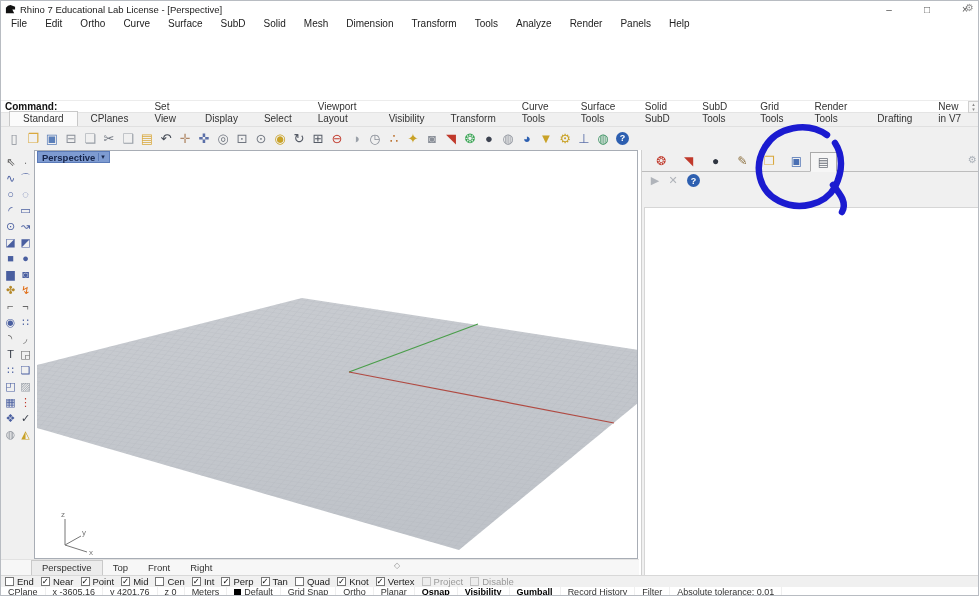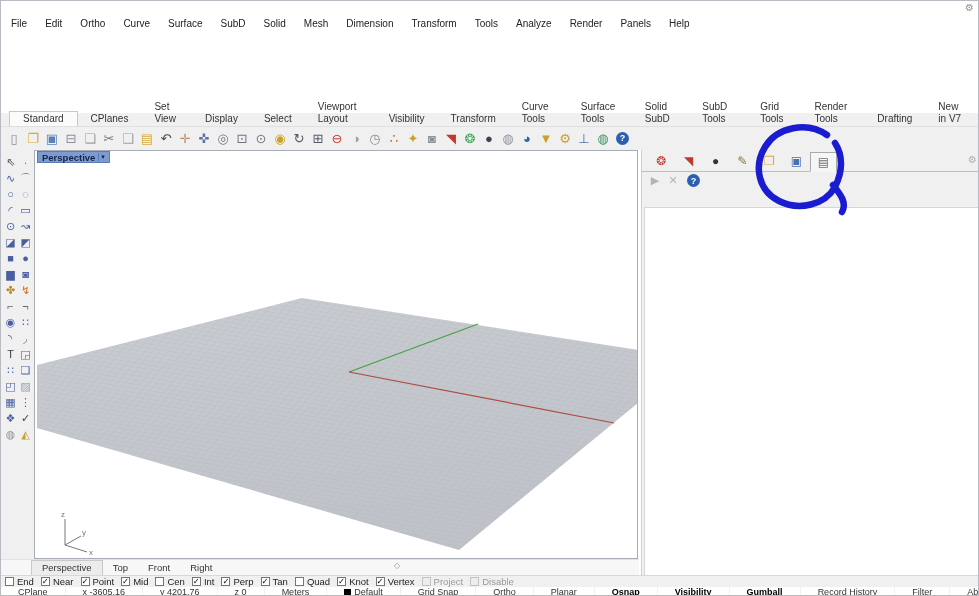--- a/index.html
+++ b/index.html
@@ -68,29 +68,40 @@
   
   .osnap-row{position:absolute;top:574px;left:0;width:979px;height:12px;background:#f0f0f0;border-top:1px solid #d8d8d8;display:flex;align-items:center;font-size:9.5px;color:#222;padding-left:4px;gap:7px;}
   .osnap-item{display:flex;align-items:center;gap:3px;}
   .cb{width:9px;height:9px;border:1px solid #767676;background:#fff;display:flex;align-items:center;justify-content:center;font-size:8.5px;line-height:9px;color:#111;}
   .osnap-item.checked .cb::after{content:"✓";}
   .osnap-item.disabled{color:#9a9a9a;}
   .osnap-item.disabled .cb{background:#ededed;border-color:#c2c2c2;}
 
   
   .statusbar{position:absolute;top:586px;left:0;width:979px;height:10px;background:#fff;display:flex;align-items:center;font-size:9px;color:#333;}
-  .sb-item{padding:0 17px;border-right:1px solid #efefef;display:flex;align-items:center;white-space:nowrap;line-height:10px;}
+  .sb-item{padding:0 7px;border-right:1px solid #efefef;display:flex;align-items:center;white-space:nowrap;line-height:10px;}
   .sb-item.bold .sb-label{font-weight:bold;color:#000;}
   .swatch{display:none;width:7px;height:7px;margin-right:3px;}
 </style>
 </head>
 <body>
 
 <div class="app" data-name="rhino-window">
 
+  <div class="titlebar" data-name="title-bar">
+    <svg class="app-icon" data-name="rhino-logo-icon" viewBox="0 0 12 12">
+        <path d="M1 10 L1 4 Q3 1 6 1 L11 3 L11 6 L8 6 L10 10 Z" fill="#111"></path>
+      </svg>
+    <span data-name="window-title">Rhino 7 Educational Lab License - [Perspective]</span>
+    <div class="win-controls">
+      <span class="win-btn" data-name="minimize-button">–</span>
+      <span class="win-btn" data-name="maximize-button">□</span>
+      <span class="win-btn" data-name="close-button">×</span>
+    </div>
+  </div>
 
   <div class="menubar" data-name="menu-bar">
 
   <div class="menu-item" data-name="menu-item">File</div>
       <div class="menu-item" data-name="menu-item">Edit</div>
       <div class="menu-item" data-name="menu-item">Ortho</div>
       <div class="menu-item" data-name="menu-item">Curve</div>
       <div class="menu-item" data-name="menu-item">Surface</div>
       <div class="menu-item" data-name="menu-item">SubD</div>
       <div class="menu-item" data-name="menu-item">Solid</div>
@@ -99,20 +110,28 @@
       <div class="menu-item" data-name="menu-item">Transform</div>
       <div class="menu-item" data-name="menu-item">Tools</div>
       <div class="menu-item" data-name="menu-item">Analyze</div>
       <div class="menu-item" data-name="menu-item">Render</div>
       <div class="menu-item" data-name="menu-item">Panels</div>
       <div class="menu-item" data-name="menu-item">Help</div>
     </div>
 
   <div class="cmd-history" data-name="command-history"></div>
 
+  <div class="cmd-row" data-name="command-row">
+    <span class="cmd-label" data-name="command-label">Command:</span>
+    <span class="cmd-input" data-name="command-input"></span>
+    <span class="cmd-spinner" data-name="command-spinner">
+      <span data-name="spinner-up-icon">▴</span>
+      <span data-name="spinner-down-icon">▾</span>
+    </span>
+  </div>
 
   <div class="tabrow" data-name="toolbar-tab-row">
 
   <div class="ttab active" data-name="toolbar-tab">Standard</div>
       <div class="ttab" data-name="toolbar-tab">CPlanes</div>
       <div class="ttab" data-name="toolbar-tab">Set View</div>
       <div class="ttab" data-name="toolbar-tab">Display</div>
       <div class="ttab" data-name="toolbar-tab">Select</div>
       <div class="ttab" data-name="toolbar-tab">Viewport Layout</div>
       <div class="ttab" data-name="toolbar-tab">Visibility</div>

